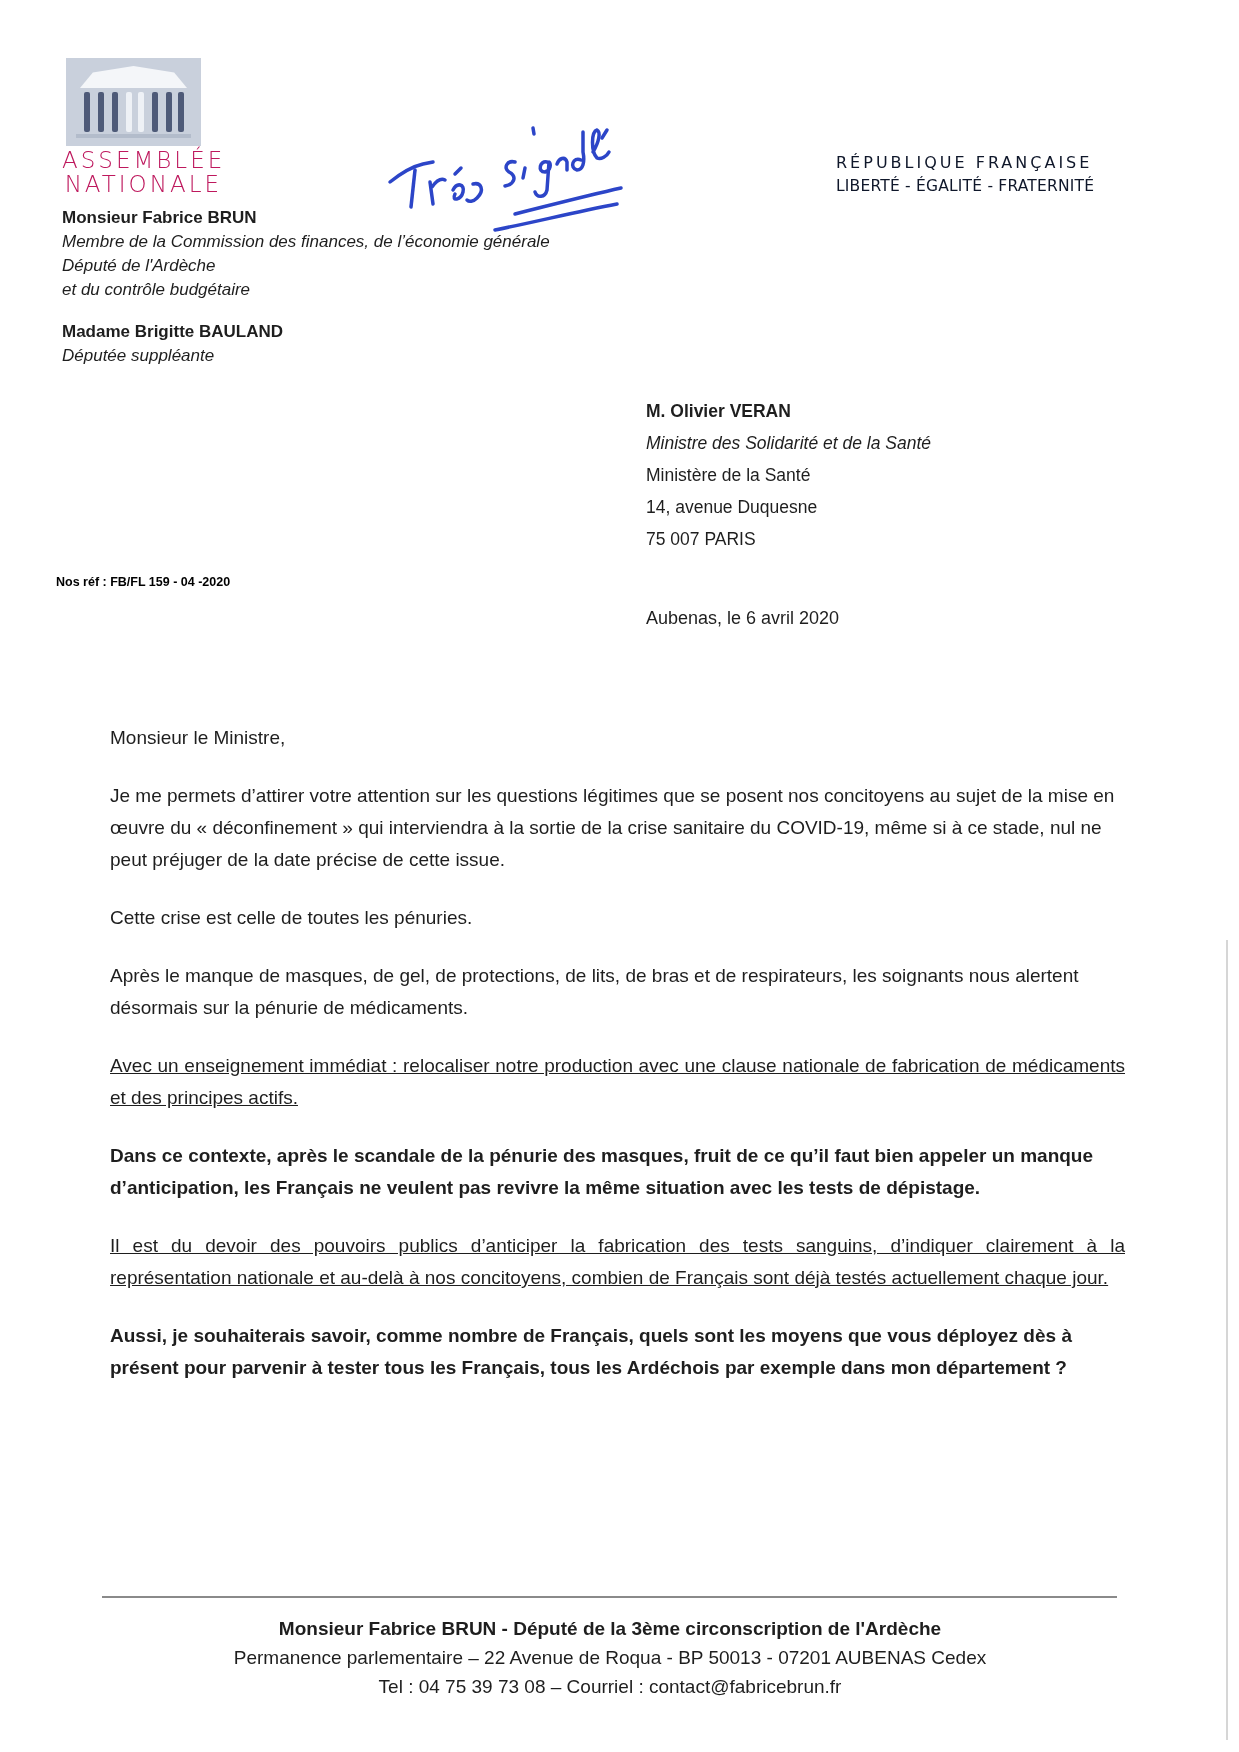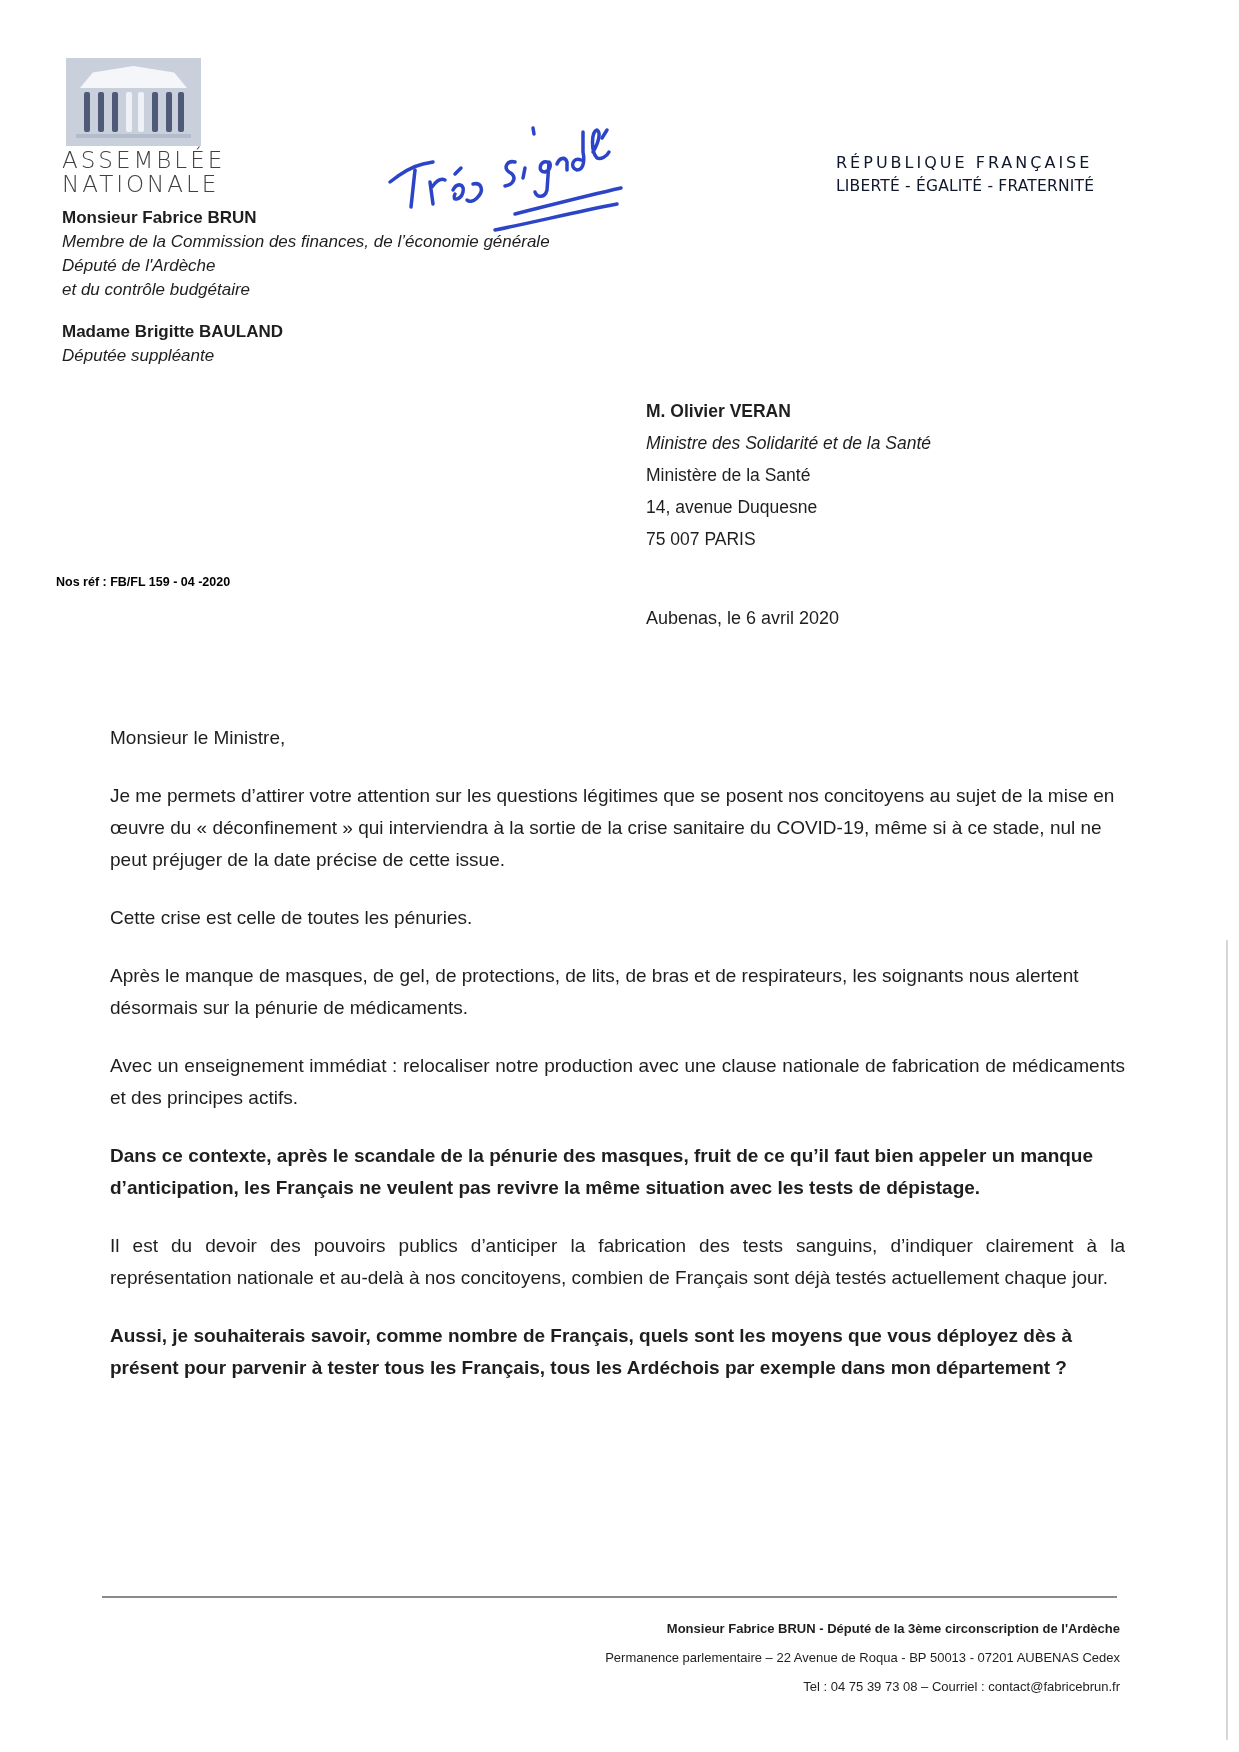--- a/index.html
+++ b/index.html
@@ -20,22 +20,22 @@
     .logo-roof {
       left: 14px; top: 8px; width: 107px; height: 22px;
       background: #f4f6f9;
       clip-path: polygon(0 100%, 12% 30%, 50% 0, 88% 30%, 100% 100%);
     }
     .logo-col { top: 34px; width: 6px; height: 40px; background: #4e5a78; border-radius: 2px; }
     .logo-col.light { background: #eef1f6; }
     .logo-base { left: 10px; top: 76px; width: 115px; height: 4px; background: #b3bccb; }
     .logo-text {
       left: 62px; top: 148px; width: 160px;
-      color: #404040; font-size: 23px; letter-spacing: 3px; line-height: 24px;
-      font-family: "DejaVu Sans", sans-serif; font-weight: 300;
+      color: #be185d; font-size: 23px; letter-spacing: 3px; line-height: 24px;
+      font-family: "DejaVu Sans", sans-serif; font-weight: 300; text-align: right;
     }
 
     
     .sender { left: 62px; top: 206px; width: 600px; font-size: 17px; line-height: 24px; }
     .sender .name { font-weight: bold; }
     .sender .it { font-style: italic; }
     .sender .gap { height: 18px; }
 
     
     .annotation { left: 385px; top: 112px; width: 290px; height: 130px; }
@@ -56,29 +56,29 @@
 
     .ref { left: 56px; top: 575px; font-size: 12.5px; font-weight: bold; color: #000000; }
     .date { left: 646px; top: 608px; font-size: 18px; }
 
     
     .body-text {
       left: 110px; top: 722px; width: 1015px;
       font-size: 19px; line-height: 32px;
     }
     .body-text p { margin-bottom: 26px; text-align: left; }
-    .body-text p.just { text-align: justify; }
+    .body-text p.just { text-align: justify; text-decoration: underline; }
     .body-text p.bold { font-weight: bold; }
     .body-text .salutation { }
 
     
     .footer-rule { left: 102px; top: 1596px; width: 1015px; height: 2px; background: #8a8a8a; }
     .footer {
-      left: 100px; top: 1614px; width: 1020px; text-align: right;
-      font-size: 13px; line-height: 29px;
+      left: 100px; top: 1614px; width: 1020px; text-align: center;
+      font-size: 19px; line-height: 29px;
     }
     .footer .l1 { font-weight: bold; }
 
     .scan-edge { left: 1226px; top: 940px; width: 2px; height: 800px; background: #d6d6d6; }
   </style>
 </head>
 <body>
 
 <div class="abs logo-box">
   <div class="abs logo-roof"></div>

